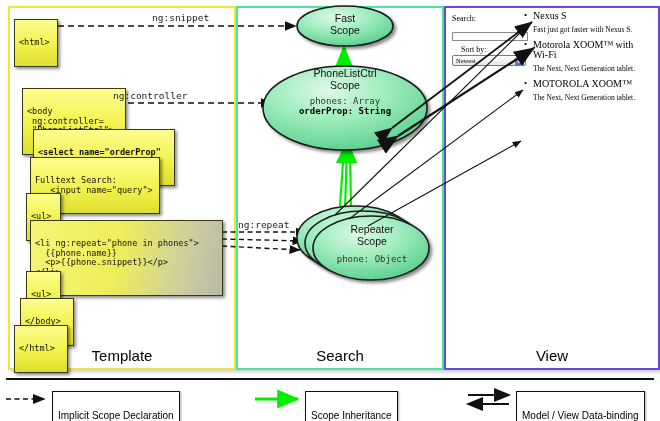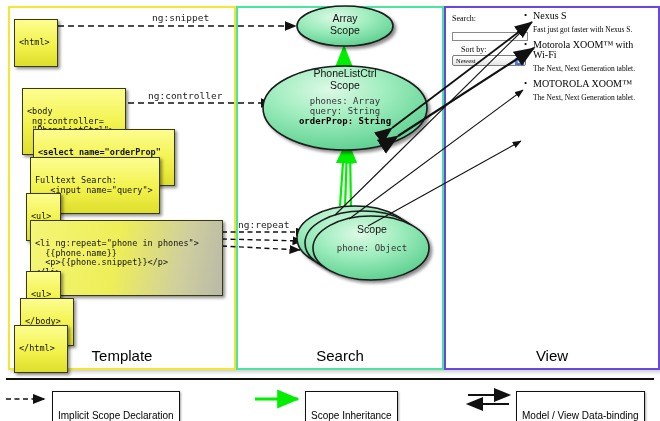--- a/index.html
+++ b/index.html
@@ -181,37 +181,37 @@
   &lt;p&gt;{{phone.snippet}}&lt;/p&gt;
 &lt;/li&gt;</div>
 
   <div class="codebox" style="left:26px;top:271px;width:25px;">&lt;ul&gt;</div>
 
   <div class="codebox" style="left:20px;top:298px;width:44px;">&lt;/body&gt;</div>
 
   <div class="codebox" style="left:14px;top:325px;width:44px;">&lt;/html&gt;</div>
 
   <div class="edgelabel" style="left:152px;top:12px;">ng:snippet</div>
-  <div class="edgelabel" style="left:148px;top:90px;text-align:center;">ng:controller</div>
+  <div class="edgelabel" style="left:113px;top:90px;text-align:center;">ng:controller</div>
   <div class="edgelabel" style="left:238px;top:219px;">ng:repeat</div>
 
   <div class="scopelbl" style="left:305px;top:13px;width:80px;">
-    <div class="t">Array</div>
+    <div class="t">Fast</div>
     <div class="t">Scope</div>
   </div>
 
   <div class="scopelbl" style="left:273px;top:68px;width:144px;">
     <div class="t">PhoneListCtrl</div>
     <div class="t">Scope</div>
     <div class="m" style="margin-top:5px;">phones: Array</div>
-    <div class="m">query: String</div>
     <div class="m b">orderProp: String</div>
   </div>
 
   <div class="scopelbl" style="left:313px;top:224px;width:118px;">
+    <div class="t">Repeater</div>
     <div class="t">Scope</div>
     <div class="m" style="margin-top:7px;">phone: Object</div>
   </div>
 
   <div id="viewform">
     <span class="vlabel">Search:</span>
     <input id="search-input" type="text" placeholder="" style="">
     <span class="vlabel" style="margin-top:3px;padding-left:9px;">Sort by:</span>
     <div id="sortby-select">
       <span>Newest</span>

